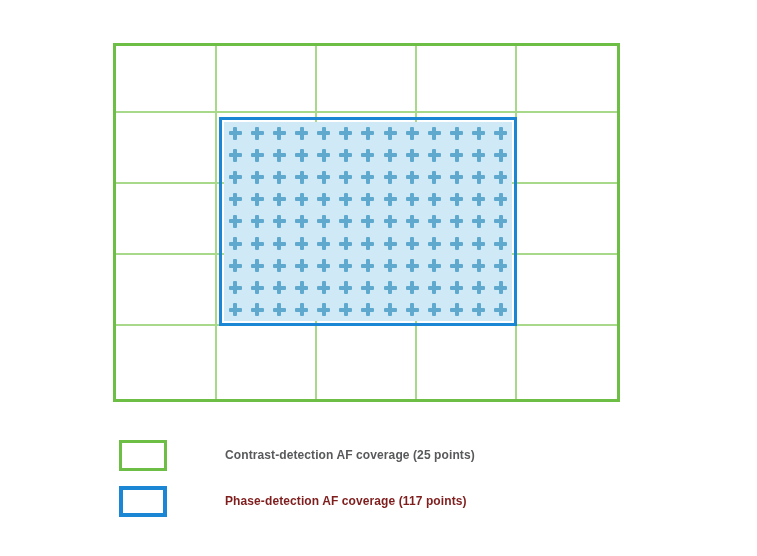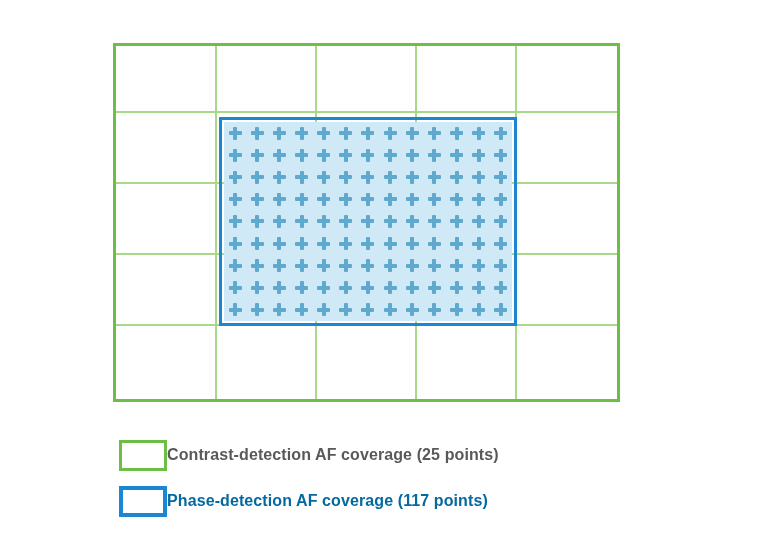--- a/index.html
+++ b/index.html
@@ -125,21 +125,22 @@
   .legend-swatch {
     width: 48px;
     height: 31px;
     box-sizing: border-box;
     background: #ffffff;
     flex: 0 0 auto;
   }
   .legend-swatch.green { border: 3px solid #6cbe45; }
   .legend-swatch.blue  { border: 4px solid #1b87d4; }
   .legend-label {
-    font-size: 16px;
+    margin-left: 58px;
+    font-size: 12px;
     font-weight: bold;
     color: #58595b;
     letter-spacing: 0.1px;
     white-space: nowrap;
   }
 </style>
 </head>
 <body style="background: rgb(255, 255, 255);">
 
 <div id="af-diagram">
@@ -287,17 +288,17 @@
     </div>
   </div>
 
   <div class="legend">
     <div class="legend-row">
       <div class="legend-swatch green" style="border-color: rgb(108, 190, 69);"></div>
       <div class="legend-label" style="color: rgb(88, 89, 91);">Contrast-detection AF coverage (25 points)</div>
     </div>
     <div class="legend-row">
       <div class="legend-swatch blue" style="border-color: rgb(27, 135, 212);"></div>
-      <div class="legend-label" style="color: #0369a1;">Phase-detection AF coverage (117 points)</div>
+      <div class="legend-label" style="color: #7f1d1d;">Phase-detection AF coverage (117 points)</div>
     </div>
   </div>
 
 </div>
 
 </body></html>

